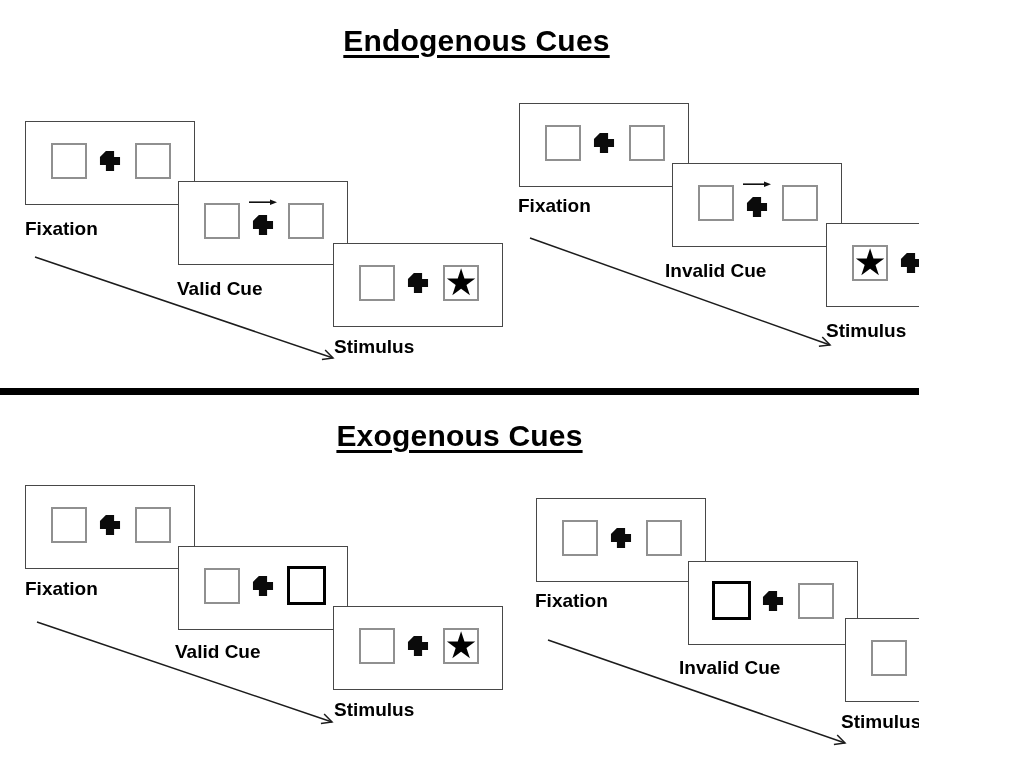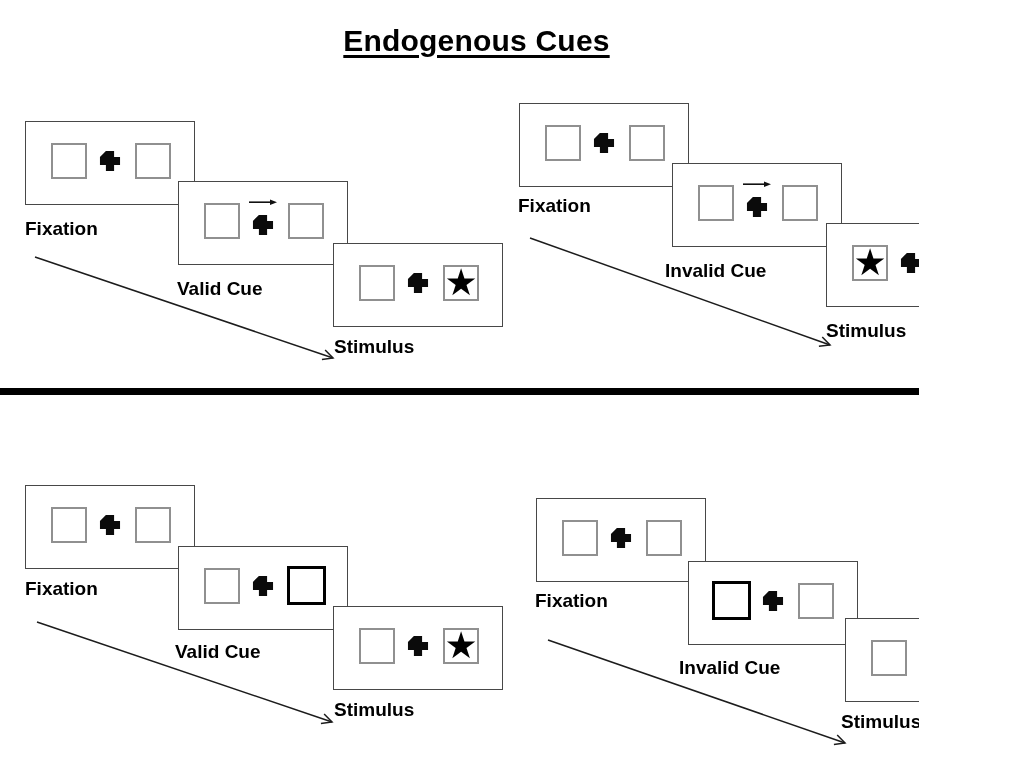--- a/index.html
+++ b/index.html
@@ -126,20 +126,23 @@
       <svg width="21" height="21" viewBox="0 0 20 20">
           <path d="M6.1 0.4 H13.9 V6.1 H19.6 V13.9 H13.9 V19.6 H6.1 V13.9 H0.4 V6.1 Z"></path>
         </svg>
     </span>
     <span class="box b-right"></span>
   </div>
   <div class="plabel" style="left:911px;top:320px">Stimulus</div>
 
   <div class="divider"></div>
 
+  <div class="title" style="top:419px">
+    <span>Exogenous Cues</span>
+  </div>
 
   <div class="panel" style="left:25px;top:485px">
     <span class="box b-left"></span>
     <span class="cross">
       <svg width="21" height="21" viewBox="0 0 20 20">
           <path d="M6.1 0.4 H13.9 V6.1 H19.6 V13.9 H13.9 V19.6 H6.1 V13.9 H0.4 V6.1 Z"></path>
         </svg>
     </span>
     <span class="box b-right"></span>
   </div>

